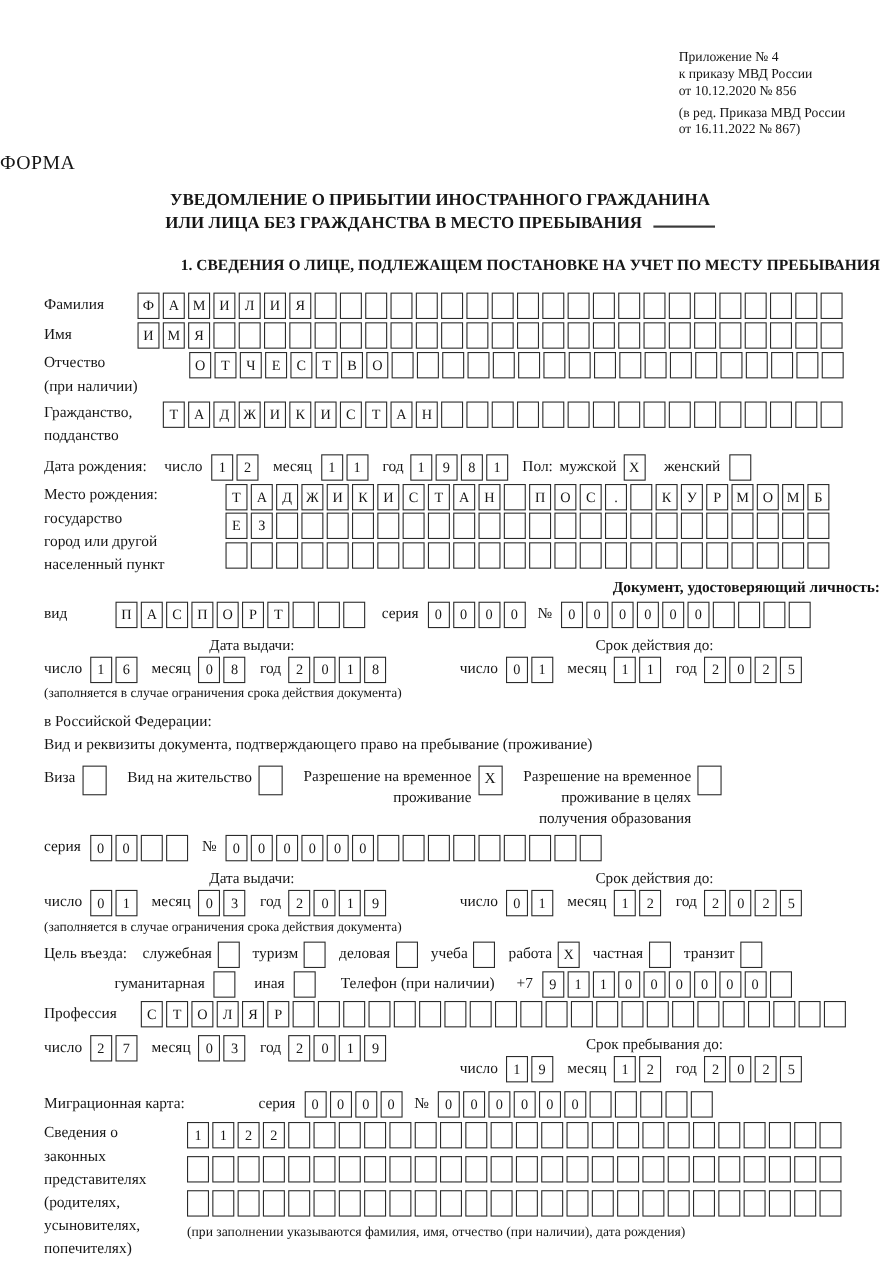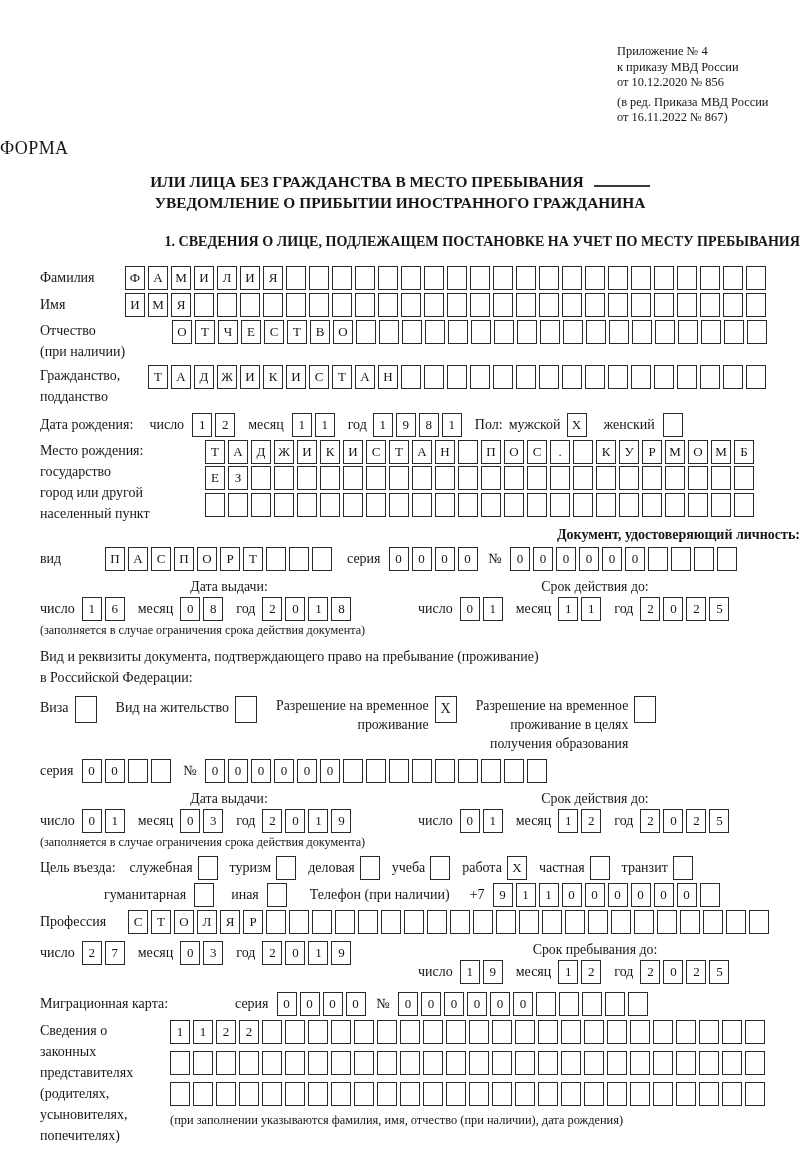--- a/index.html
+++ b/index.html
@@ -66,24 +66,24 @@
     <div>к приказу МВД России</div>
     <div>от 10.12.2020 № 856</div>
     <div class="gap"></div>
     <div>(в ред. Приказа МВД России</div>
     <div>от 16.11.2022 № 867)</div>
   </div>
 
   <div class="forma">ФОРМА</div>
 
   <div class="title">
+    <div>УВЕДОМЛЕНИЕ О ПРИБЫТИИ ИНОСТРАННОГО ГРАЖДАНИНА</div>
     <div>
       <span>ИЛИ ЛИЦА БЕЗ ГРАЖДАНСТВА В МЕСТО ПРЕБЫВАНИЯ</span><span class="blank"></span>
     </div>
-    <div>УВЕДОМЛЕНИЕ О ПРИБЫТИИ ИНОСТРАННОГО ГРАЖДАНИНА</div>
   </div>
 
   <div class="section1">1. СВЕДЕНИЯ О ЛИЦЕ, ПОДЛЕЖАЩЕМ ПОСТАНОВКЕ НА УЧЕТ ПО МЕСТУ ПРЕБЫВАНИЯ</div>
 
   <div class="fields">
 
     <div class="row">
       <span class="lbl w85">Фамилия</span>
       <span class="cells"><span class="cb">Ф</span><span class="cb">А</span><span class="cb">М</span><span class="cb">И</span><span class="cb">Л</span><span class="cb">И</span><span class="cb">Я</span><span class="cb"></span><span class="cb"></span><span class="cb"></span><span class="cb"></span><span class="cb"></span><span class="cb"></span><span class="cb"></span><span class="cb"></span><span class="cb"></span><span class="cb"></span><span class="cb"></span><span class="cb"></span><span class="cb"></span><span class="cb"></span><span class="cb"></span><span class="cb"></span><span class="cb"></span><span class="cb"></span><span class="cb"></span><span class="cb"></span><span class="cb"></span></span>
     </div>
@@ -171,22 +171,22 @@
             <span class="cells"><span class="cb">1</span><span class="cb">1</span></span>
             <span class="lbl">год</span>
             <span class="cells"><span class="cb">2</span><span class="cb">0</span><span class="cb">2</span><span class="cb">5</span></span>
           </div>
         </div>
       </div>
       <div class="dg-note">(заполняется в случае ограничения срока действия документа)</div>
     </div>
 
     <div class="permitintro">
+      <div>в Российской Федерации:</div>
       <div>Вид и реквизиты документа, подтверждающего право на пребывание (проживание)</div>
-      <div>в Российской Федерации:</div>
     </div>
 
     <div class="row permits">
       <span class="lbl">Виза</span>
       <span class="cells"><span class="cb"></span></span>
       <span class="lbl ml16">Вид на жительство</span>
       <span class="cells"><span class="cb"></span></span>
       <div class="plabel ml16">
         <div>Разрешение на временное</div>
         <div>проживание</div>

